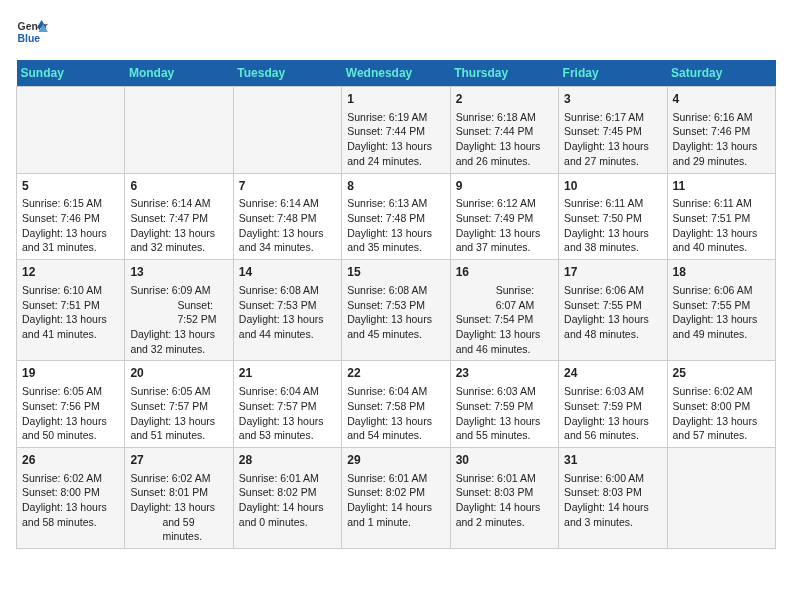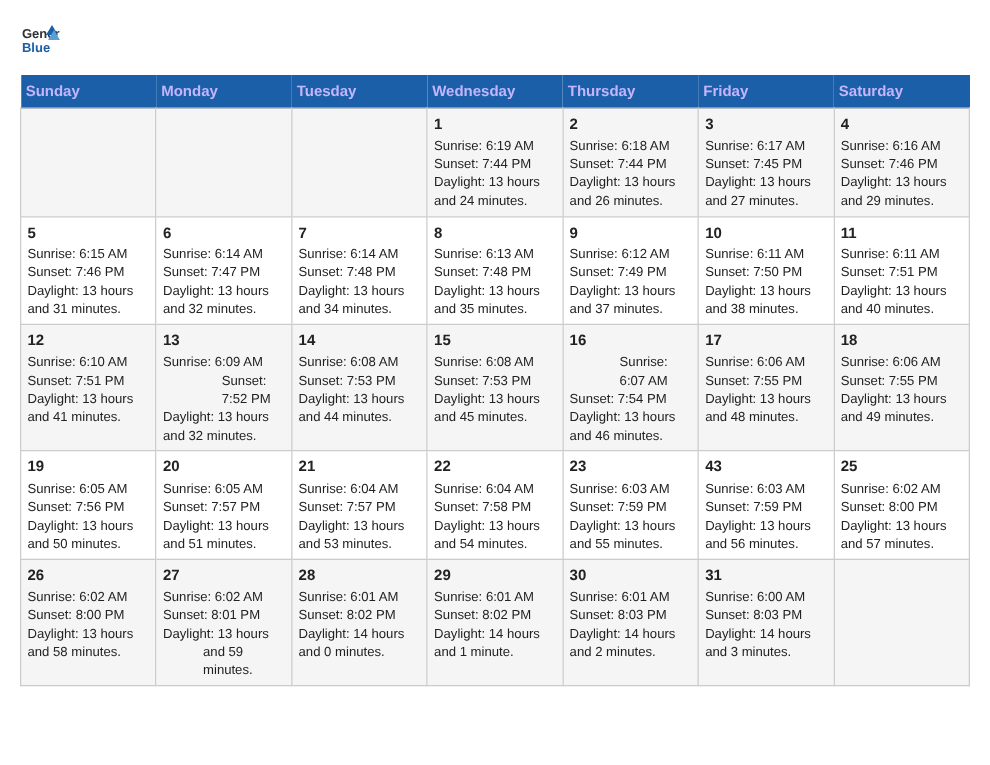--- a/index.html
+++ b/index.html
@@ -44,21 +44,21 @@
       font-size: 15px;
       color: #444;
     }
     table {
       width: 100%;
       border-collapse: collapse;
       font-size: 11px;
     }
     thead th {
       background-color: #1a5fa8;
-      color: #c4b5fd;
+      color: #5eead4;
       padding: 6px 4px;
       text-align: left;
       font-size: 12px;
       font-weight: bold;
     }
     tbody td {
       border: 1px solid #ccc;
       vertical-align: top;
       padding: 4px 5px;
       height: 85px;
@@ -285,21 +285,21 @@
           <span style="display: block;">and 54 minutes.</span>
         </td>
         <td>
           <span class="day-number">23</span>
           <span style="display: block;">Sunrise: 6:03 AM</span>
           <span style="display: block;">Sunset: 7:59 PM</span>
           <span style="display: block;">Daylight: 13 hours</span>
           <span style="display: block;">and 55 minutes.</span>
         </td>
         <td>
-          <span class="day-number">43</span>
+          <span class="day-number">24</span>
           <span style="display: block;">Sunrise: 6:03 AM</span>
           <span style="display: block;">Sunset: 7:59 PM</span>
           <span style="display: block;">Daylight: 13 hours</span>
           <span style="display: block;">and 56 minutes.</span>
         </td>
         <td>
           <span class="day-number">25</span>
           <span style="display: block;">Sunrise: 6:02 AM</span>
           <span style="display: block;">Sunset: 8:00 PM</span>
           <span style="display: block;">Daylight: 13 hours</span>

